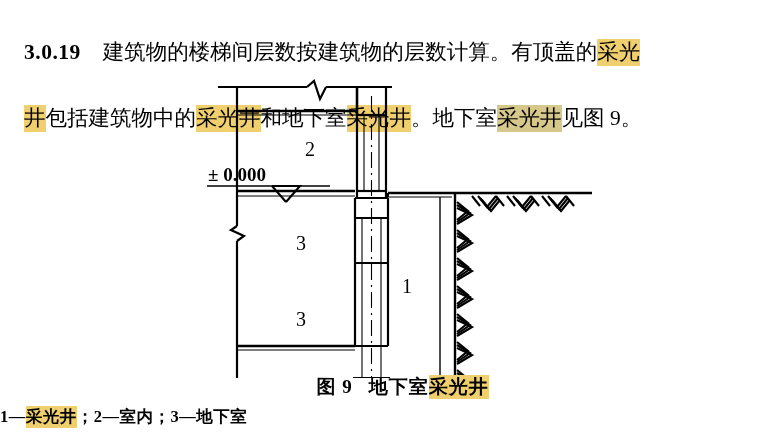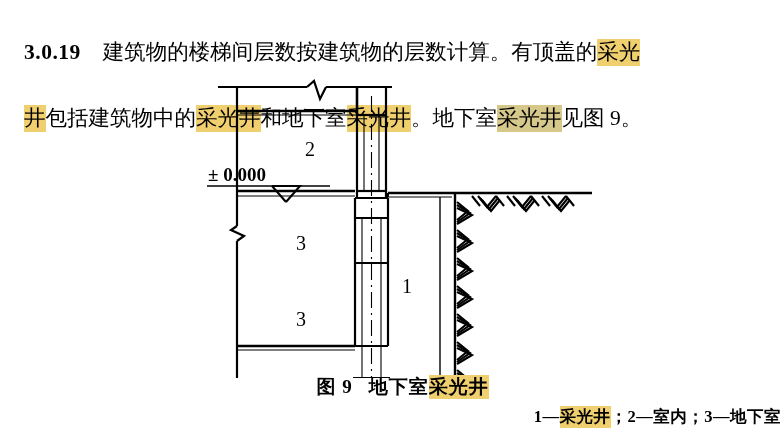--- a/index.html
+++ b/index.html
@@ -68,21 +68,21 @@
     font-weight: bold;
     letter-spacing: 1px;
     padding-left: 12px;
   }
   #fig-caption .capgap { display: inline-block; width: 16px; }
   #fig-legend {
     position: absolute;
     left: 0;
     top: 405px;
     width: 781px;
-    text-align: right;
+    text-align: left;
     font-size: 16.5px;
     line-height: 24px;
     font-weight: bold;
     letter-spacing: 0.5px;
   }
 </style>
 </head>
 <body>
 
 <div id="clause-block">

